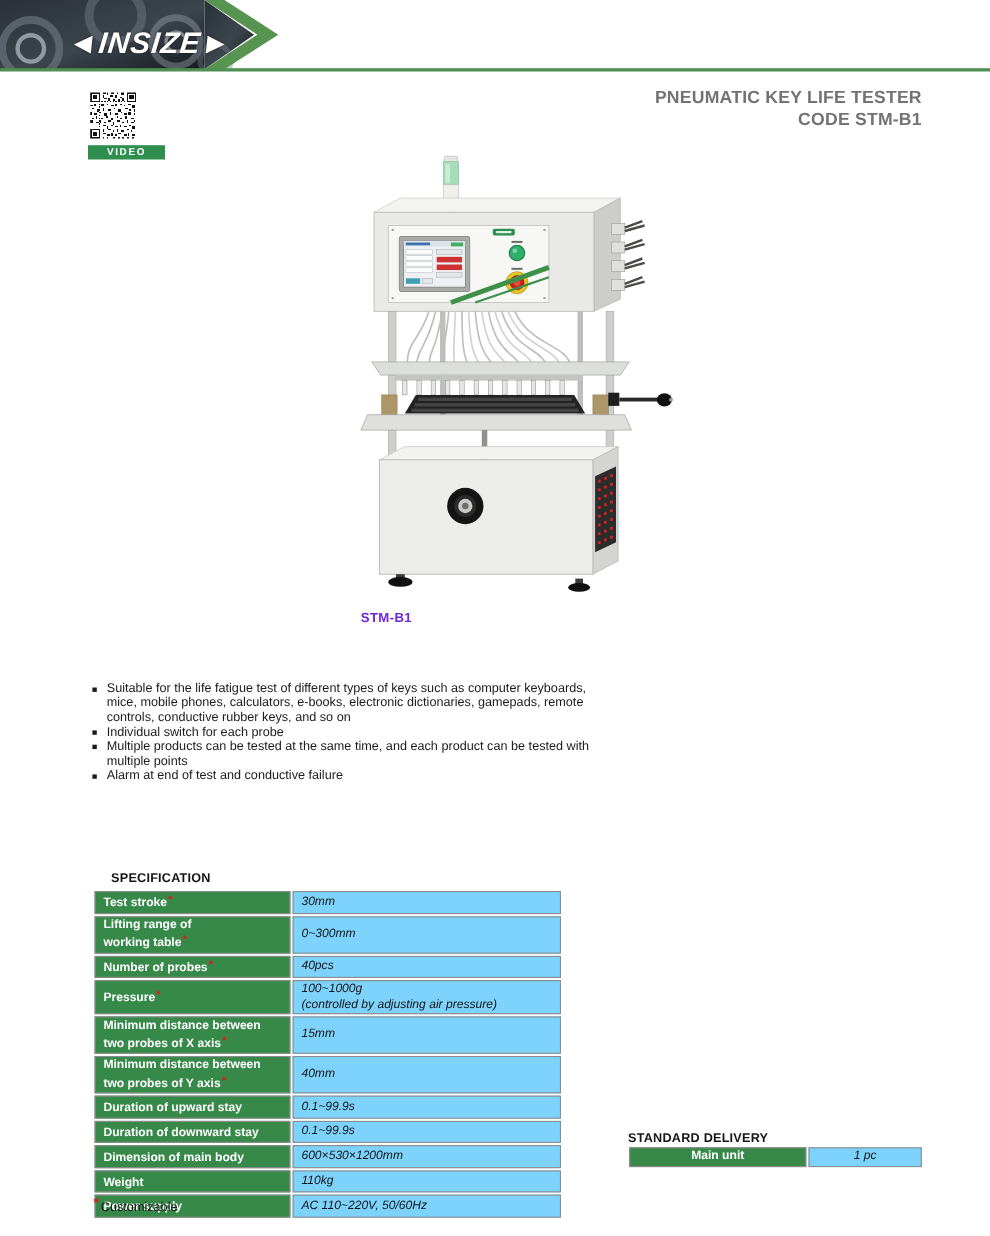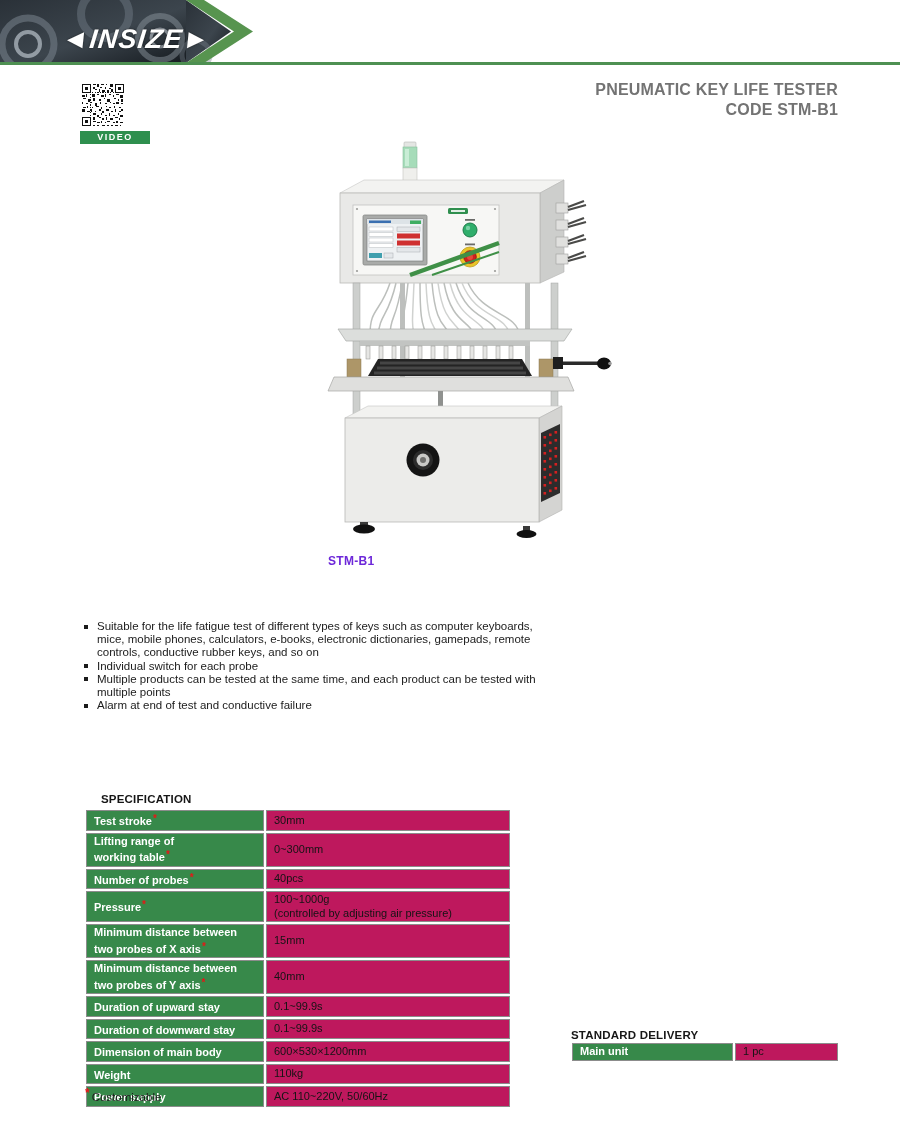--- a/index.html
+++ b/index.html
@@ -34,26 +34,26 @@
   .features li{position:relative;padding-left:13px;margin:0;}
   .features li::before{content:"";position:absolute;left:0;top:4.5px;width:4px;height:4px;background:#1b1b1b;}
 
   
   .sec-heading{position:absolute;font-size:11.5px;font-weight:bold;color:#161616;letter-spacing:.2px;}
   .spec-heading{left:85px;top:793px;margin-left:16px;}
   .del-heading{left:571px;top:1029px;}
   table.spec{position:absolute;border-collapse:separate;border-spacing:2px;background:#fff;table-layout:fixed;}
   table.spec td{border:1px solid #8c8c8c;padding:1px 7px;font-size:11px;line-height:13.5px;vertical-align:middle;}
   td.k{background:#37894a;color:#ffffff;font-weight:bold;}
-  td.v{background:#be185d;color:#141414;}
+  td.v{background:#7dd3fc;color:#141414;font-style:italic;}
   .preline{white-space:pre-line;}
   .mark{color:#e81616;font-weight:bold;font-size:10px;vertical-align:3px;margin-left:1px;}
   .spec-table{left:84px;top:808px;width:426px;}
   .spec-table col.c1{width:178px;} .spec-table col.c2{width:244px;}
-  .del-table{left:570px;top:1041px;width:268px;}
+  .del-table{left:570px;top:1041px;width:268px;text-align:center;}
   .del-table col.c1{width:161px;} .del-table col.c2{width:103px;}
 
   
   .footnote{position:absolute;left:85px;top:1086px;font-size:11.5px;color:#1b1b1b;}
   .footnote .fmark{color:#e81616;font-weight:bold;font-size:12px;vertical-align:4px;margin-right:2px;}
 </style>
 </head>
 <body>
 
 <div class="page">

